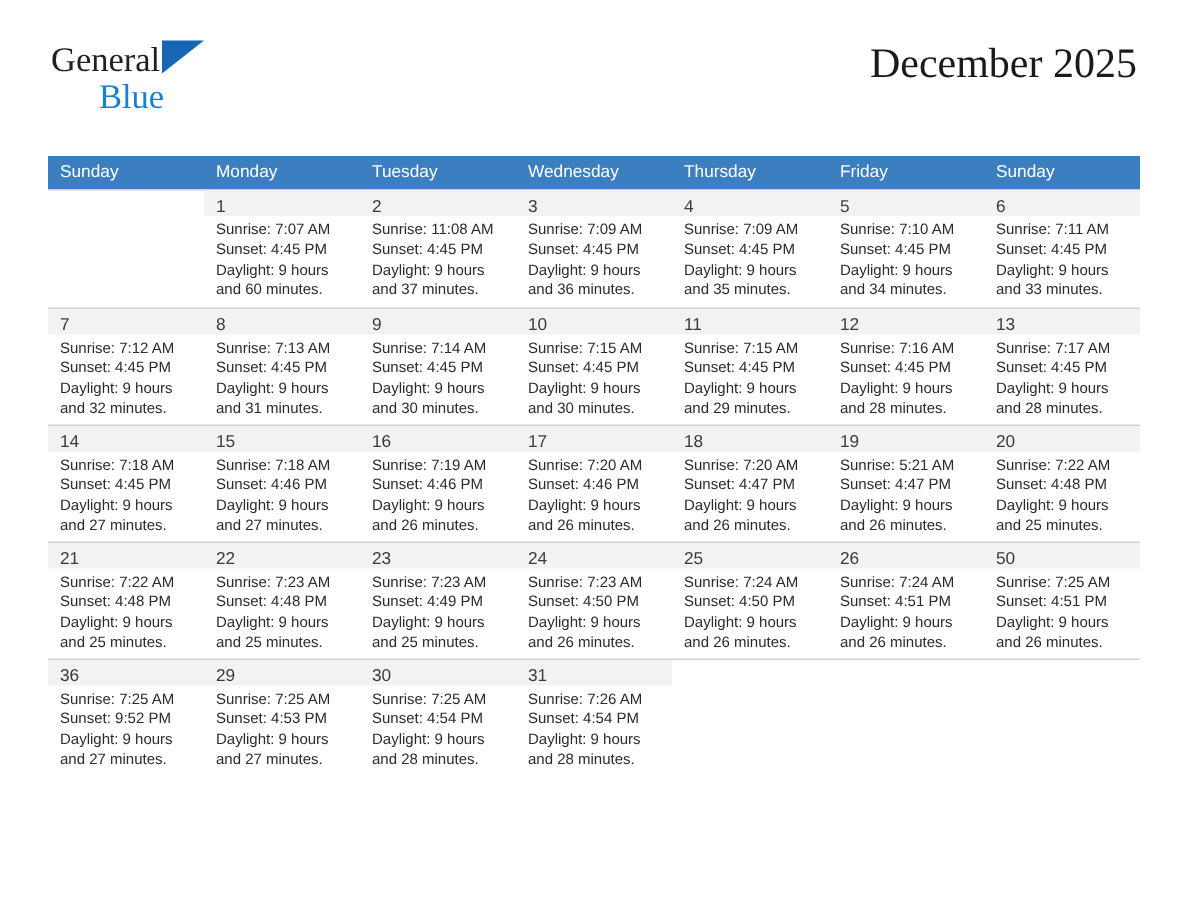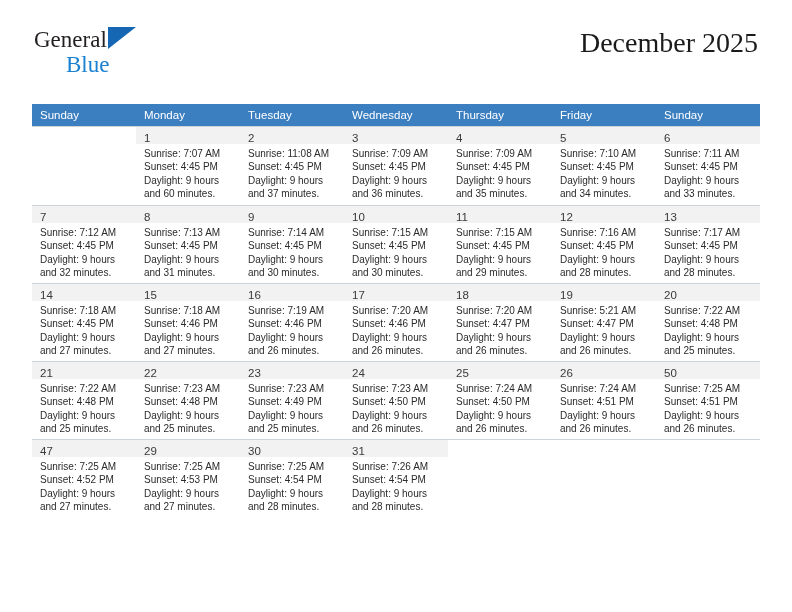--- a/index.html
+++ b/index.html
@@ -480,24 +480,24 @@
                 <div>Sunset: 4:51 PM</div>
                 <div>Daylight: 9 hours</div>
                 <div>and 26 minutes.</div>
               </div>
             </div>
           </td>
         </tr>
         <tr>
           <td>
             <div class="cell-inner filled">
-              <div class="daynum-bar"><span class="daynum">47</span></div>
+              <div class="daynum-bar"><span class="daynum">36</span></div>
               <div class="cell-text">
                 <div>Sunrise: 7:25 AM</div>
-                <div>Sunset: 4:52 PM</div>
+                <div>Sunset: 9:52 PM</div>
                 <div>Daylight: 9 hours</div>
                 <div>and 27 minutes.</div>
               </div>
             </div>
           </td>
           <td>
             <div class="cell-inner filled">
               <div class="daynum-bar"><span class="daynum">29</span></div>
               <div class="cell-text">
                 <div>Sunrise: 7:25 AM</div>

